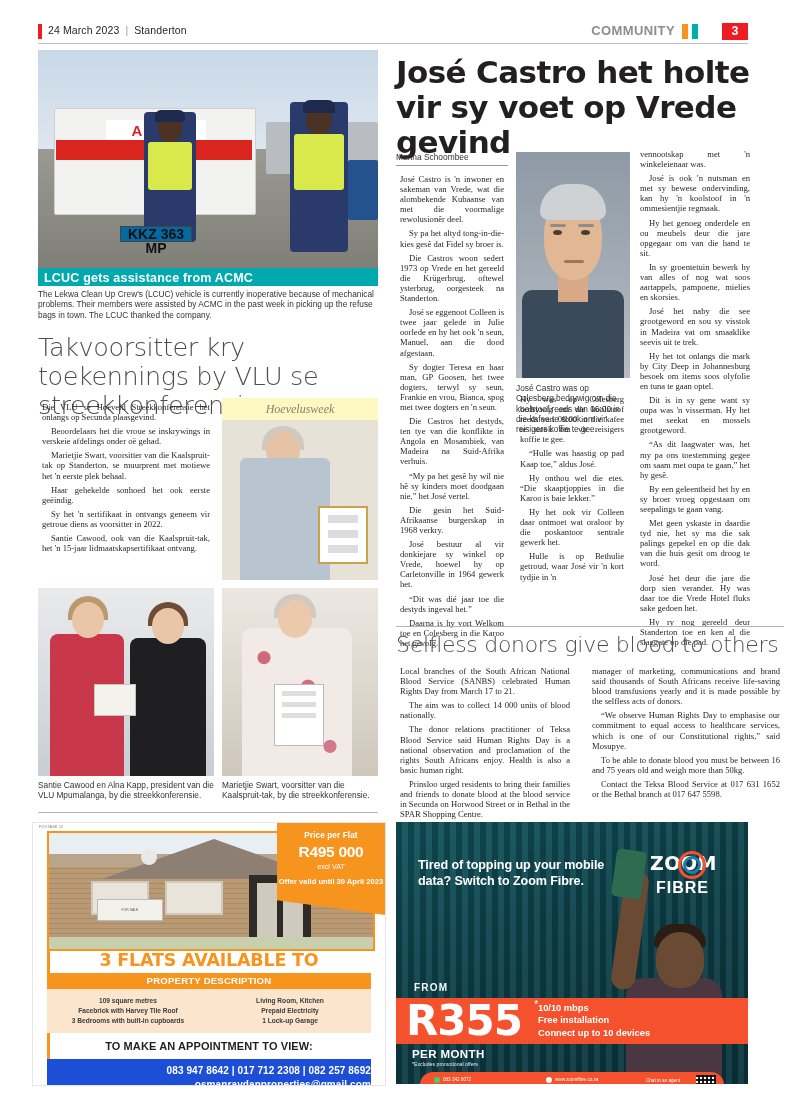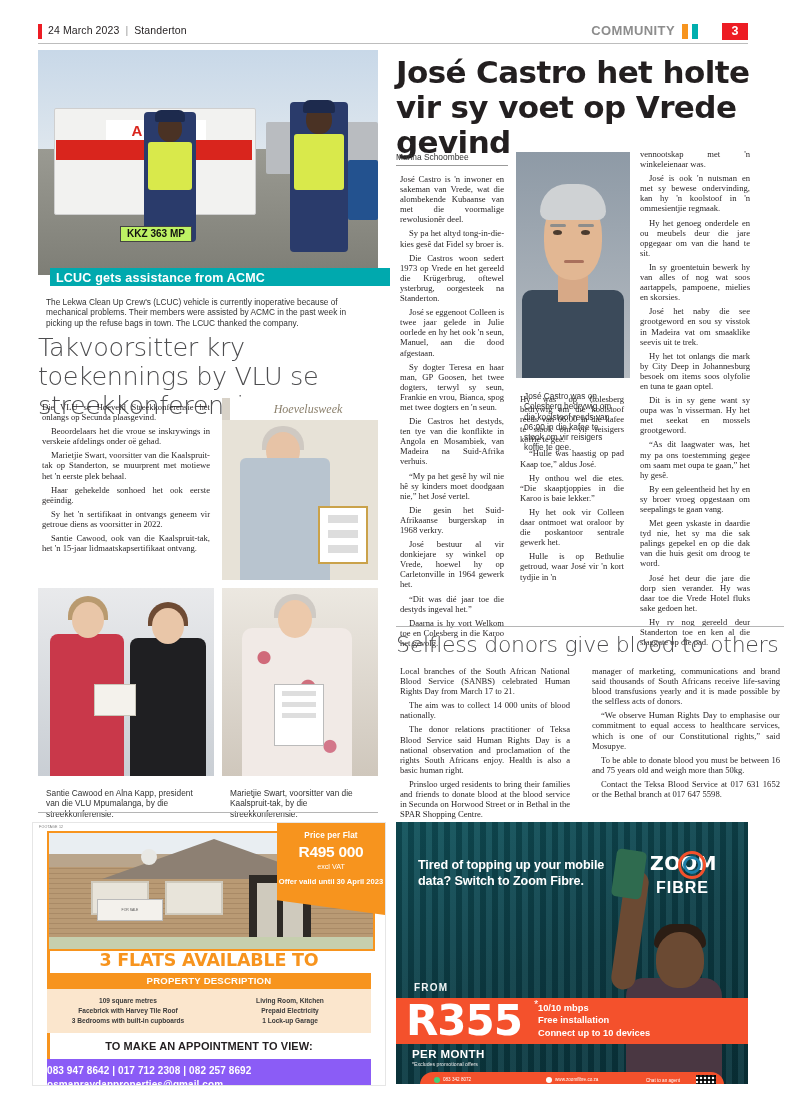--- a/index.html
+++ b/index.html
@@ -22,66 +22,66 @@
   .mh-sq2{position:absolute;right:50px;top:0px;width:6px;height:15px;background:#00aeae;}
   .mh-pagenum{position:absolute;right:0px;top:-1px;width:26px;height:17px;background:#ed1c24;
      color:#fff;font-size:12.5px;font-weight:bold;text-align:center;line-height:17px;}
   .mh-rule{position:absolute;left:0;top:19px;width:710px;height:1px;background:#bdbdbd;}
   .body-txt{font-family:"Liberation Serif", serif;font-size:8.6px;line-height:10.1px;
      color:#231f20;text-align:justify;}
   .body-txt p{margin:4px;text-indent:9px;}
   .body-txt p.first{text-indent:0;}
   .sans-txt{font-family:"Liberation Sans", sans-serif;font-size:8.3px;line-height:10.3px;
      color:#333;text-align:left;}
-  .sans-txt p{margin:8px;}
+  .sans-txt p{margin:0;}
 
   
   .acmc-photo{position:absolute;left:38px;top:50px;width:340px;height:225px;overflow:hidden;}
   .ph-sky{position:absolute;left:0;top:0;width:100%;height:46%;
      background:linear-gradient(#c8d8e8,#dfe7ee);}
   .ph-ground{position:absolute;left:0;top:44%;width:100%;height:56%;
      background:linear-gradient(#9a9a92,#7e7e76);}
   .ph-truckbody{position:absolute;left:16px;top:58px;width:200px;height:105px;
      background:#f2f2f0;border:1px solid #cfcfcf;border-radius:2px;}
   .ph-truckband{position:absolute;left:18px;top:90px;width:196px;height:20px;background:#d9251d;}
   .ph-logo{position:absolute;left:68px;top:70px;width:100px;height:22px;background:#fff;
      color:#d9251d;font-weight:bold;font-size:15px;text-align:center;line-height:22px;
      letter-spacing:1px;font-family:"Liberation Sans",sans-serif;}
   .ph-sublogo{position:absolute;left:68px;top:93px;width:100px;height:10px;color:#fff;
      font-size:6px;text-align:center;letter-spacing:1px;}
-  .ph-plate{position:absolute;left:82px;top:176px;width:70px;height:14px;background:#bef264;
-     border:1px solid #444;font-size:10px;font-weight:bold;text-align:center;line-height:14px;
+  .ph-plate{position:absolute;left:82px;top:176px;width:70px;height:14px;background:#0369a1;
+     border:1px solid #444;font-size:14px;font-weight:bold;text-align:center;line-height:14px;
      color:#111;font-family:"Liberation Sans",sans-serif;}
   .ph-person{position:absolute;border-radius:4px;}
   .ph-p1{left:106px;top:62px;width:52px;height:130px;background:#2a3b6b;}
   .ph-p1 .vest{position:absolute;left:4px;top:30px;width:44px;height:48px;background:#d9e94b;border-radius:3px;}
   .ph-p1 .head{position:absolute;left:14px;top:2px;width:24px;height:28px;background:#4a3224;border-radius:50% 50% 45% 45%;}
   .ph-p1 .cap{position:absolute;left:11px;top:-2px;width:30px;height:12px;background:#1d2a4d;border-radius:6px 6px 2px 2px;}
   .ph-p2{left:252px;top:52px;width:58px;height:150px;background:#2a3b6b;}
   .ph-p2 .vest{position:absolute;left:4px;top:32px;width:50px;height:56px;background:#d9e94b;border-radius:3px;}
   .ph-p2 .head{position:absolute;left:16px;top:2px;width:26px;height:30px;background:#4a3224;border-radius:50% 50% 45% 45%;}
   .ph-p2 .cap{position:absolute;left:13px;top:-2px;width:32px;height:13px;background:#1d2a4d;border-radius:7px 7px 2px 2px;}
   .ph-bluebin{position:absolute;left:310px;top:110px;width:30px;height:60px;background:#23528f;border-radius:2px;}
   .ph-truck2{position:absolute;left:228px;top:72px;width:112px;height:52px;background:#b9bcc0;border-radius:2px;}
 
-  .cap-bar{position:absolute;left:50px;top:268px;width:340px;height:18px;background:#00a9ae;}
+  .cap-bar{position:absolute;left:38px;top:268px;width:340px;height:18px;background:#00a9ae;}
   .cap-bar span{color:#fff;font-weight:bold;font-size:12.5px;line-height:18px;
      padding-left:6px;letter-spacing:.2px;}
   .cap-body{position:absolute;left:38px;top:289px;width:340px;}
 
   
   .vlu-head{position:absolute;left:38px;top:333px;width:348px;
      font-family:"DejaVu Sans", sans-serif;font-weight:300;font-size:25.5px;line-height:29px;
      color:#4d4d4f;letter-spacing:-.4px;}
 
   .vlu-body{position:absolute;left:38px;top:398px;width:176px;}
 
   .vlu-photo{position:absolute;left:222px;top:398px;width:156px;height:182px;overflow:hidden;
      background:#d8d2c8;}
-  .vlu-photo .banner{position:absolute;left:0;top:0;width:100%;height:22px;background:#ffffff;margin-left:8px;}
+  .vlu-photo .banner{position:absolute;left:0;top:0;width:100%;height:22px;background:#fef9c3;}
   .vlu-photo .banner span{display:block;text-align:center;font-family:"Liberation Serif",serif;
      font-style:italic;color:#8a7f6b;font-size:12px;line-height:22px;}
   .vlu-photo .wall{position:absolute;left:0;top:22px;width:100%;height:160px;background:#e7e2d7;}
   .vlu-photo .dress{position:absolute;left:18px;top:60px;width:90px;height:122px;background:#b8c4cf;border-radius:6px 6px 0 0;}
   .vlu-photo .head2{position:absolute;left:44px;top:34px;width:34px;height:38px;background:#e7c3a6;border-radius:50%;}
   .vlu-photo .hair2{position:absolute;left:40px;top:28px;width:42px;height:24px;background:#cfc9c2;border-radius:20px 20px 0 0;}
   .vlu-photo .frame{position:absolute;left:96px;top:108px;width:46px;height:54px;background:#fff;border:2px solid #caa24a;}
   .vlu-photo .frame i{display:block;margin:7px auto;width:30px;height:8px;background:#ddd;}
 
   .vlu-photo2{position:absolute;left:38px;top:588px;width:176px;height:188px;overflow:hidden;background:#cfd6dc;}
@@ -177,22 +177,22 @@
   .prop-title{position:absolute;left:14px;top:126px;width:324px;height:22px;
      color:#f7941e;font-weight:bold;font-size:17.5px;line-height:22px;text-align:center;
      letter-spacing:-.2px;font-family:"DejaVu Sans",sans-serif;}
   .prop-descbar{position:absolute;left:14px;top:150px;width:324px;height:16px;background:#f7941e;
      color:#fff;font-weight:bold;font-size:9.6px;line-height:16px;text-align:center;letter-spacing:.2px;}
   .prop-specs{position:absolute;left:14px;top:166px;width:324px;height:44px;background:#fbe6cd;
      display:flex;align-items:center;}
   .prop-specs .col{flex:1;text-align:center;font-size:6.6px;line-height:10px;color:#3b3b3b;font-weight:bold;}
   .prop-appt{position:absolute;left:14px;top:212px;width:324px;height:22px;text-align:center;
      font-weight:bold;font-size:11px;line-height:22px;color:#231f20;letter-spacing:.1px;}
-  .prop-contact{position:absolute;left:14px;top:236px;width:324px;height:40px;background:#8b5cf6;
-     color:#fff;text-align:left;}
+  .prop-contact{position:absolute;left:14px;top:236px;width:324px;height:40px;background:#1d4ed8;
+     color:#fff;text-align:right;}
   .prop-contact .l1{font-weight:bold;font-size:10px;padding-top:6px;letter-spacing:.1px;}
   .prop-contact .l2{font-weight:bold;font-size:10px;padding-top:3px;letter-spacing:.1px;}
   .prop-sidebar{position:absolute;left:14px;top:8px;width:3px;height:268px;background:#f7941e;}
 
   
   .zoom-ad{position:absolute;left:396px;top:822px;width:352px;height:262px;overflow:hidden;
      background:#0f4750;}
   .zoom-bg{position:absolute;inset:0;
      background:
        repeating-linear-gradient(90deg, rgba(0,0,0,.16) 0 6px, rgba(255,255,255,.05) 6px 12px),

